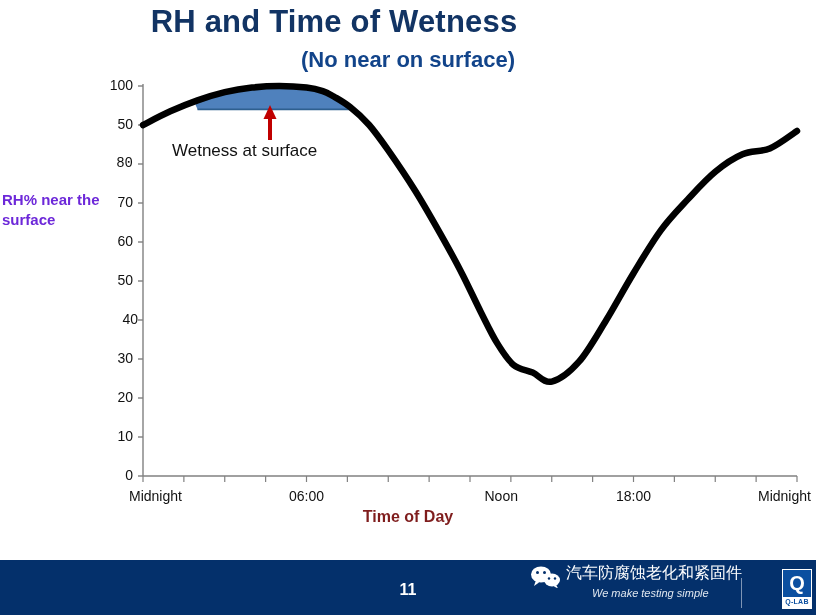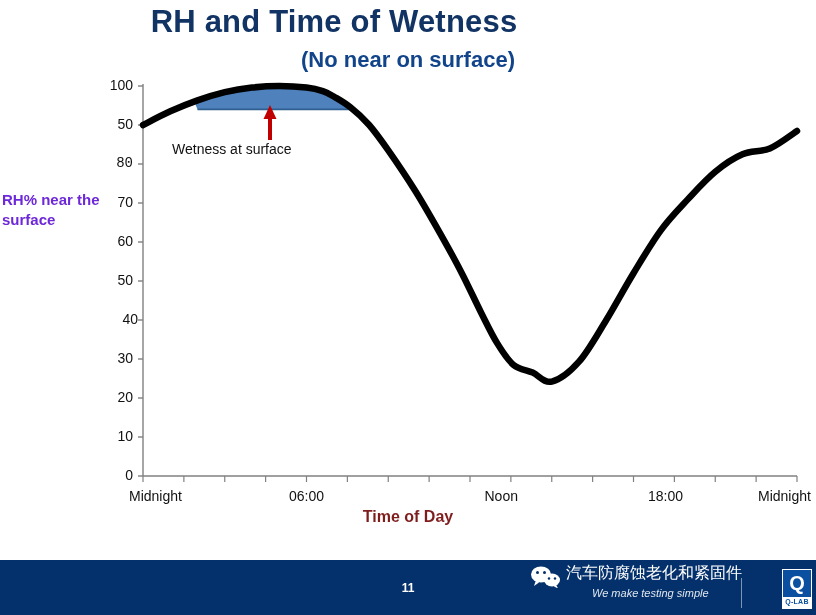--- a/index.html
+++ b/index.html
@@ -32,31 +32,31 @@
     position:absolute;left:0;top:508px;width:816px;text-align:center;
     font-size:16px;font-weight:bold;color:#7f1d1d;
   }
   .ytick{
     position:absolute;width:38px;text-align:right;font-size:14px;color:#111;
   }
   .xtick{
     position:absolute;font-size:14px;color:#111;white-space:nowrap;
   }
   .annot{
-    position:absolute;left:172px;top:141px;font-size:14px;color:#111;
+    position:absolute;left:172px;top:141px;font-size:17px;color:#111;
   }
 
   
   .footer{
     position:absolute;left:0;top:560px;width:816px;height:55px;
     background:#04306b;
   }
   .page-num{
     position:absolute;left:0;top:581px;width:816px;text-align:center;
-    font-size:12px;font-weight:bold;color:#ffffff;
+    font-size:16px;font-weight:bold;color:#ffffff;
   }
   .wechat{
     position:absolute;left:530px;top:566px;width:30px;height:22px;
   }
   .cn-text{
     position:absolute;left:566px;top:563px;font-size:16px;color:#ffffff;
     font-family:"DejaVu Sans", sans-serif;white-space:nowrap;
   }
   .tagline{
     position:absolute;left:592px;top:587px;font-size:11px;color:#dfe6ef;
@@ -151,21 +151,21 @@
         <div class="ytick" style="left: 95px; top: 233px;">60</div>
         <div class="ytick" style="left: 95px; top: 194px;">70</div>
         <div class="ytick" style="left: 95px; top: 155px; font-family: Liberation Mono, monospace;">80</div>
         <div class="ytick" style="left: 95px; top: 116px;">50</div>
         <div class="ytick" style="left: 95px; top: 77px;">100</div>
       </div>
     <div id="xticks">
         <div class="xtick" style="top: 488px; left: 129px;">Midnight</div>
         <div class="xtick" style="top: 488px; left: 289px;">06:00</div>
         <div class="xtick" style="top: 488px; left: 453.5px; padding-left: 31px;">Noon</div>
-        <div class="xtick" style="top: 488px; left: 616px; margin-left: 32px;">18:00</div>
+        <div class="xtick" style="top: 488px; left: 616px;">18:00</div>
         <div class="xtick" style="top: 488px; left: 758px;">Midnight</div>
       </div>
   </div>
 
   <div class="footer"></div>
   <div class="page-num">11</div>
 
   <svg class="wechat" viewBox="0 0 30 22">
     <ellipse cx="11" cy="8.5" rx="10" ry="8" fill="#ffffff"></ellipse>
     <polygon points="6,14 4,20 9,16.5" fill="#ffffff"></polygon>

